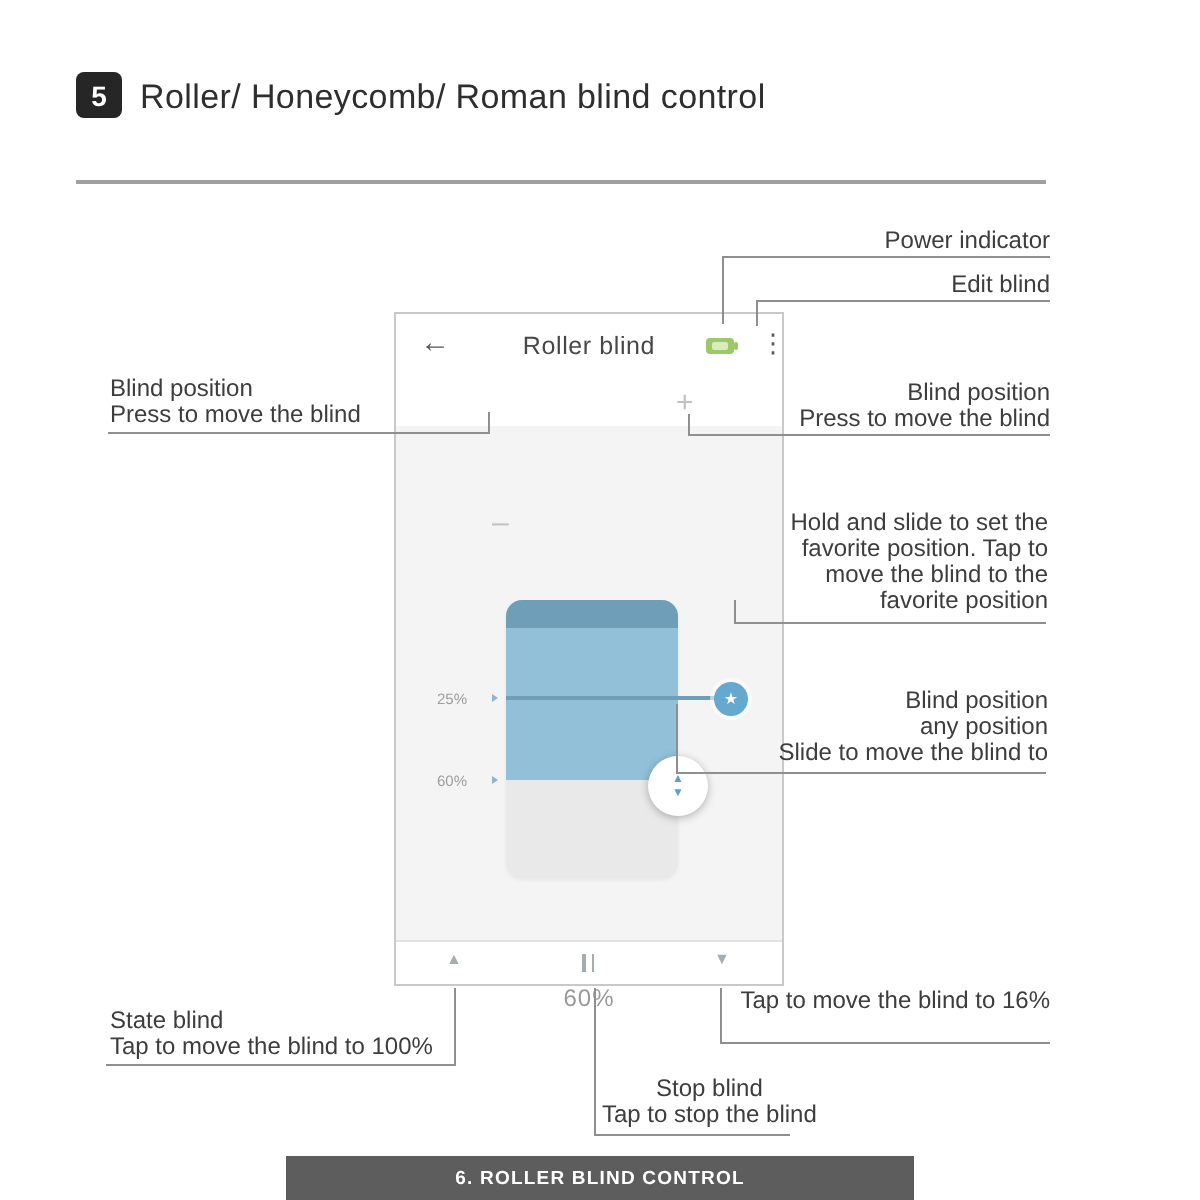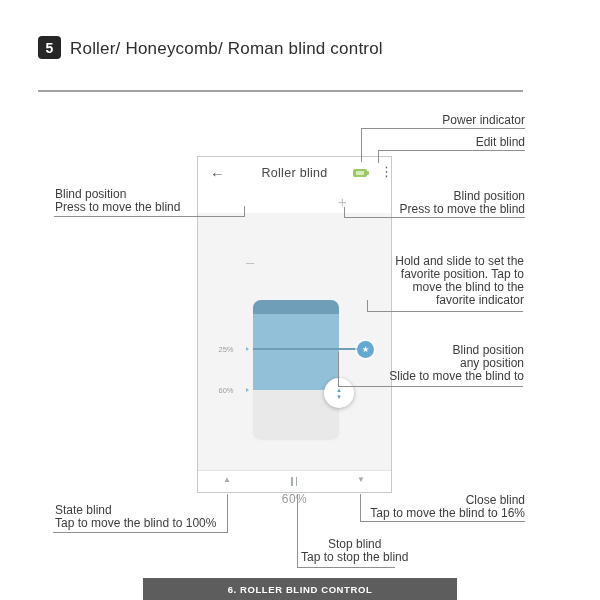--- a/index.html
+++ b/index.html
@@ -191,21 +191,21 @@
     <div>Blind position</div>
     <div>Press to move the blind</div>
   </div>
   <div class="hl hl-bpl"></div>
   <div class="vl vl-bpl"></div>
 
   <div class="co r co-fav">
     <div>Hold and slide to set the</div>
     <div>favorite position. Tap to</div>
     <div>move the blind to the</div>
-    <div>favorite indicator</div>
+    <div>favorite position</div>
   </div>
   <div class="hl hl-fav"></div>
   <div class="vl vl-fav"></div>
 
   <div class="co r co-any">
     <div>Blind position</div>
     <div>any position</div>
     <div>Slide to move the blind to</div>
   </div>
   <div class="hl hl-any"></div>
@@ -219,21 +219,20 @@
   <div class="vl vl-open"></div>
 
   <div class="co co-stop">
     <div>Stop blind</div>
     <div>Tap to stop the blind</div>
   </div>
   <div class="hl hl-stop"></div>
   <div class="vl vl-stop"></div>
 
   <div class="co r co-close">
-    <div>Close blind</div>
     <div>Tap to move the blind to 16%</div>
   </div>
   <div class="hl hl-close"></div>
   <div class="vl vl-close"></div>
 
   <div class="footer">6. ROLLER BLIND CONTROL</div>
 
 </div>
 
 </body></html>

